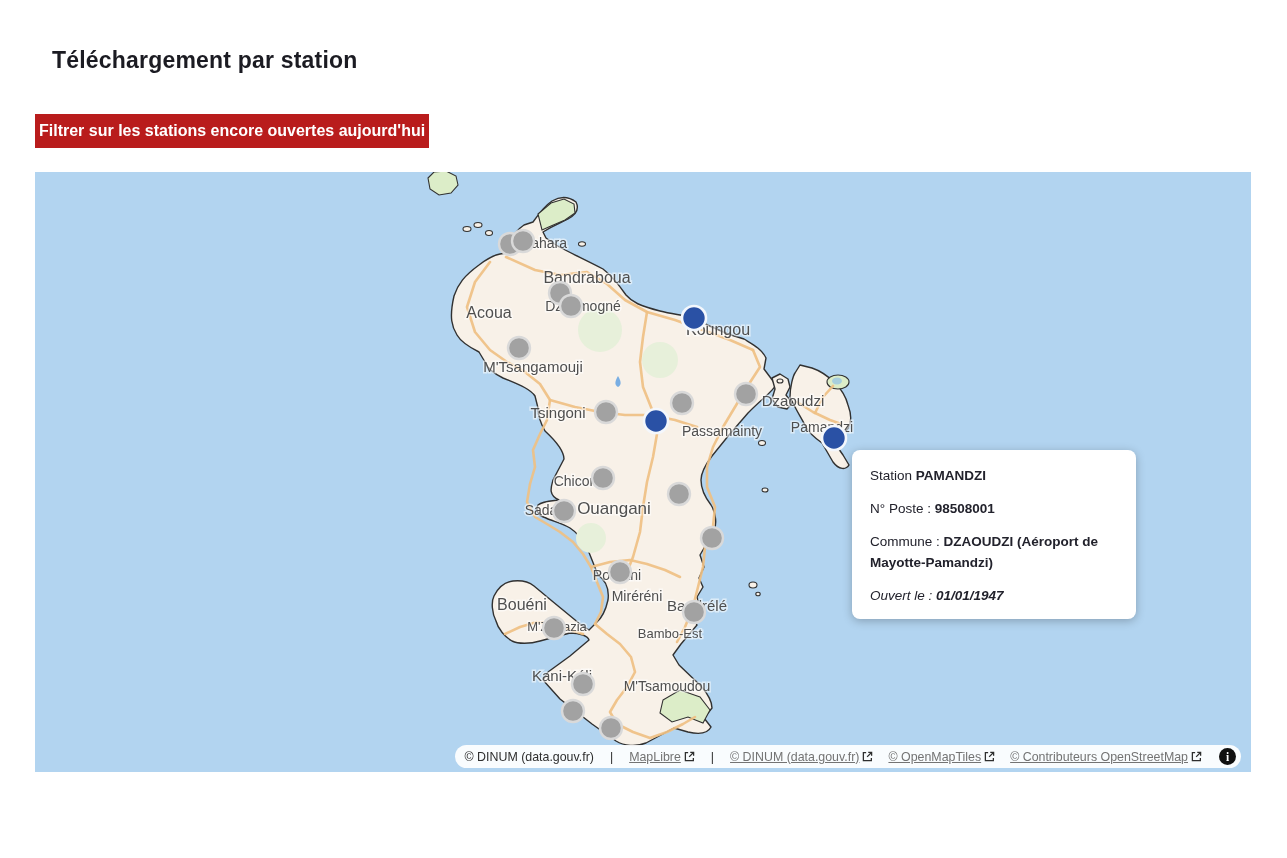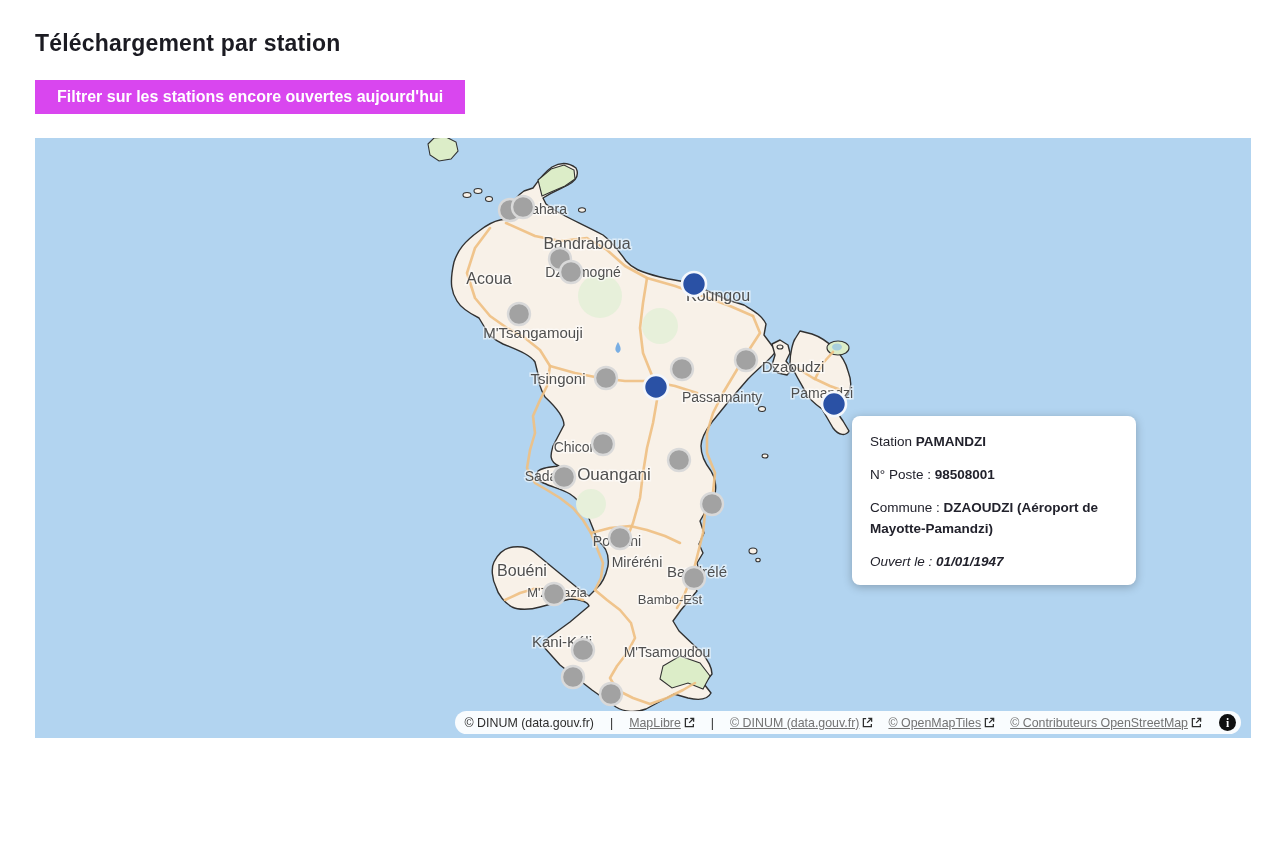--- a/index.html
+++ b/index.html
@@ -1,21 +1,21 @@
 <!DOCTYPE html>
 <html><head>
 <meta charset="utf-8">
 <style>
   html,body{margin:0;padding:0;background:#ffffff;}
   body{width:1287px;height:858px;font-family:"Liberation Sans",sans-serif;color:#3a3a40;overflow:hidden;}
   .page{padding:30px 36px 0 35px;}
-  .page-title{font-size:23px;font-weight:700;color:#1b1b22;margin:0;letter-spacing:.2px;}
+  .page-title{font-size:23px;font-weight:700;color:#1b1b22;margin:17px;letter-spacing:.2px;}
   .subtitle{font-size:16px;margin:27px 0 0;color:#3c3c42;}
-  .filter-btn{display:inline-block;margin-top:23px;background:#d946ef;color:#ffffff;border:none;
-    font-size:16px;font-weight:700;padding:8px 22px;font-family:"Liberation Sans",sans-serif;cursor:pointer;}
+  .filter-btn{display:inline-block;margin-top:23px;background:#b91c1c;color:#ffffff;border:none;
+    font-size:16px;font-weight:700;padding:8px 4px;font-family:"Liberation Sans",sans-serif;cursor:pointer;}
   .map-wrap{position:relative;margin-top:24px;width:1216px;height:600px;background:#b2d4f0;overflow:hidden;}
   .map-wrap svg{display:block;}
   .coast{stroke:#313131;stroke-width:1.4;stroke-linejoin:round;}
   .islet{stroke:#313131;stroke-width:1.1;}
   .road{fill:none;stroke:#efc083;stroke-width:2.6;stroke-linecap:round;stroke-linejoin:round;opacity:.92;}
   .green-soft{fill:#e7f0da;stroke:none;}
   .place-label{fill:#4f4f4f;paint-order:stroke;stroke:#ffffff;stroke-width:3px;stroke-opacity:.55;
     font-family:"Liberation Sans",sans-serif;}
   .dot{stroke:#d9d9d9;stroke-width:2.4;cursor:pointer;}
   .dot.selected{stroke:#f4f7fc;stroke-width:2.6;}

